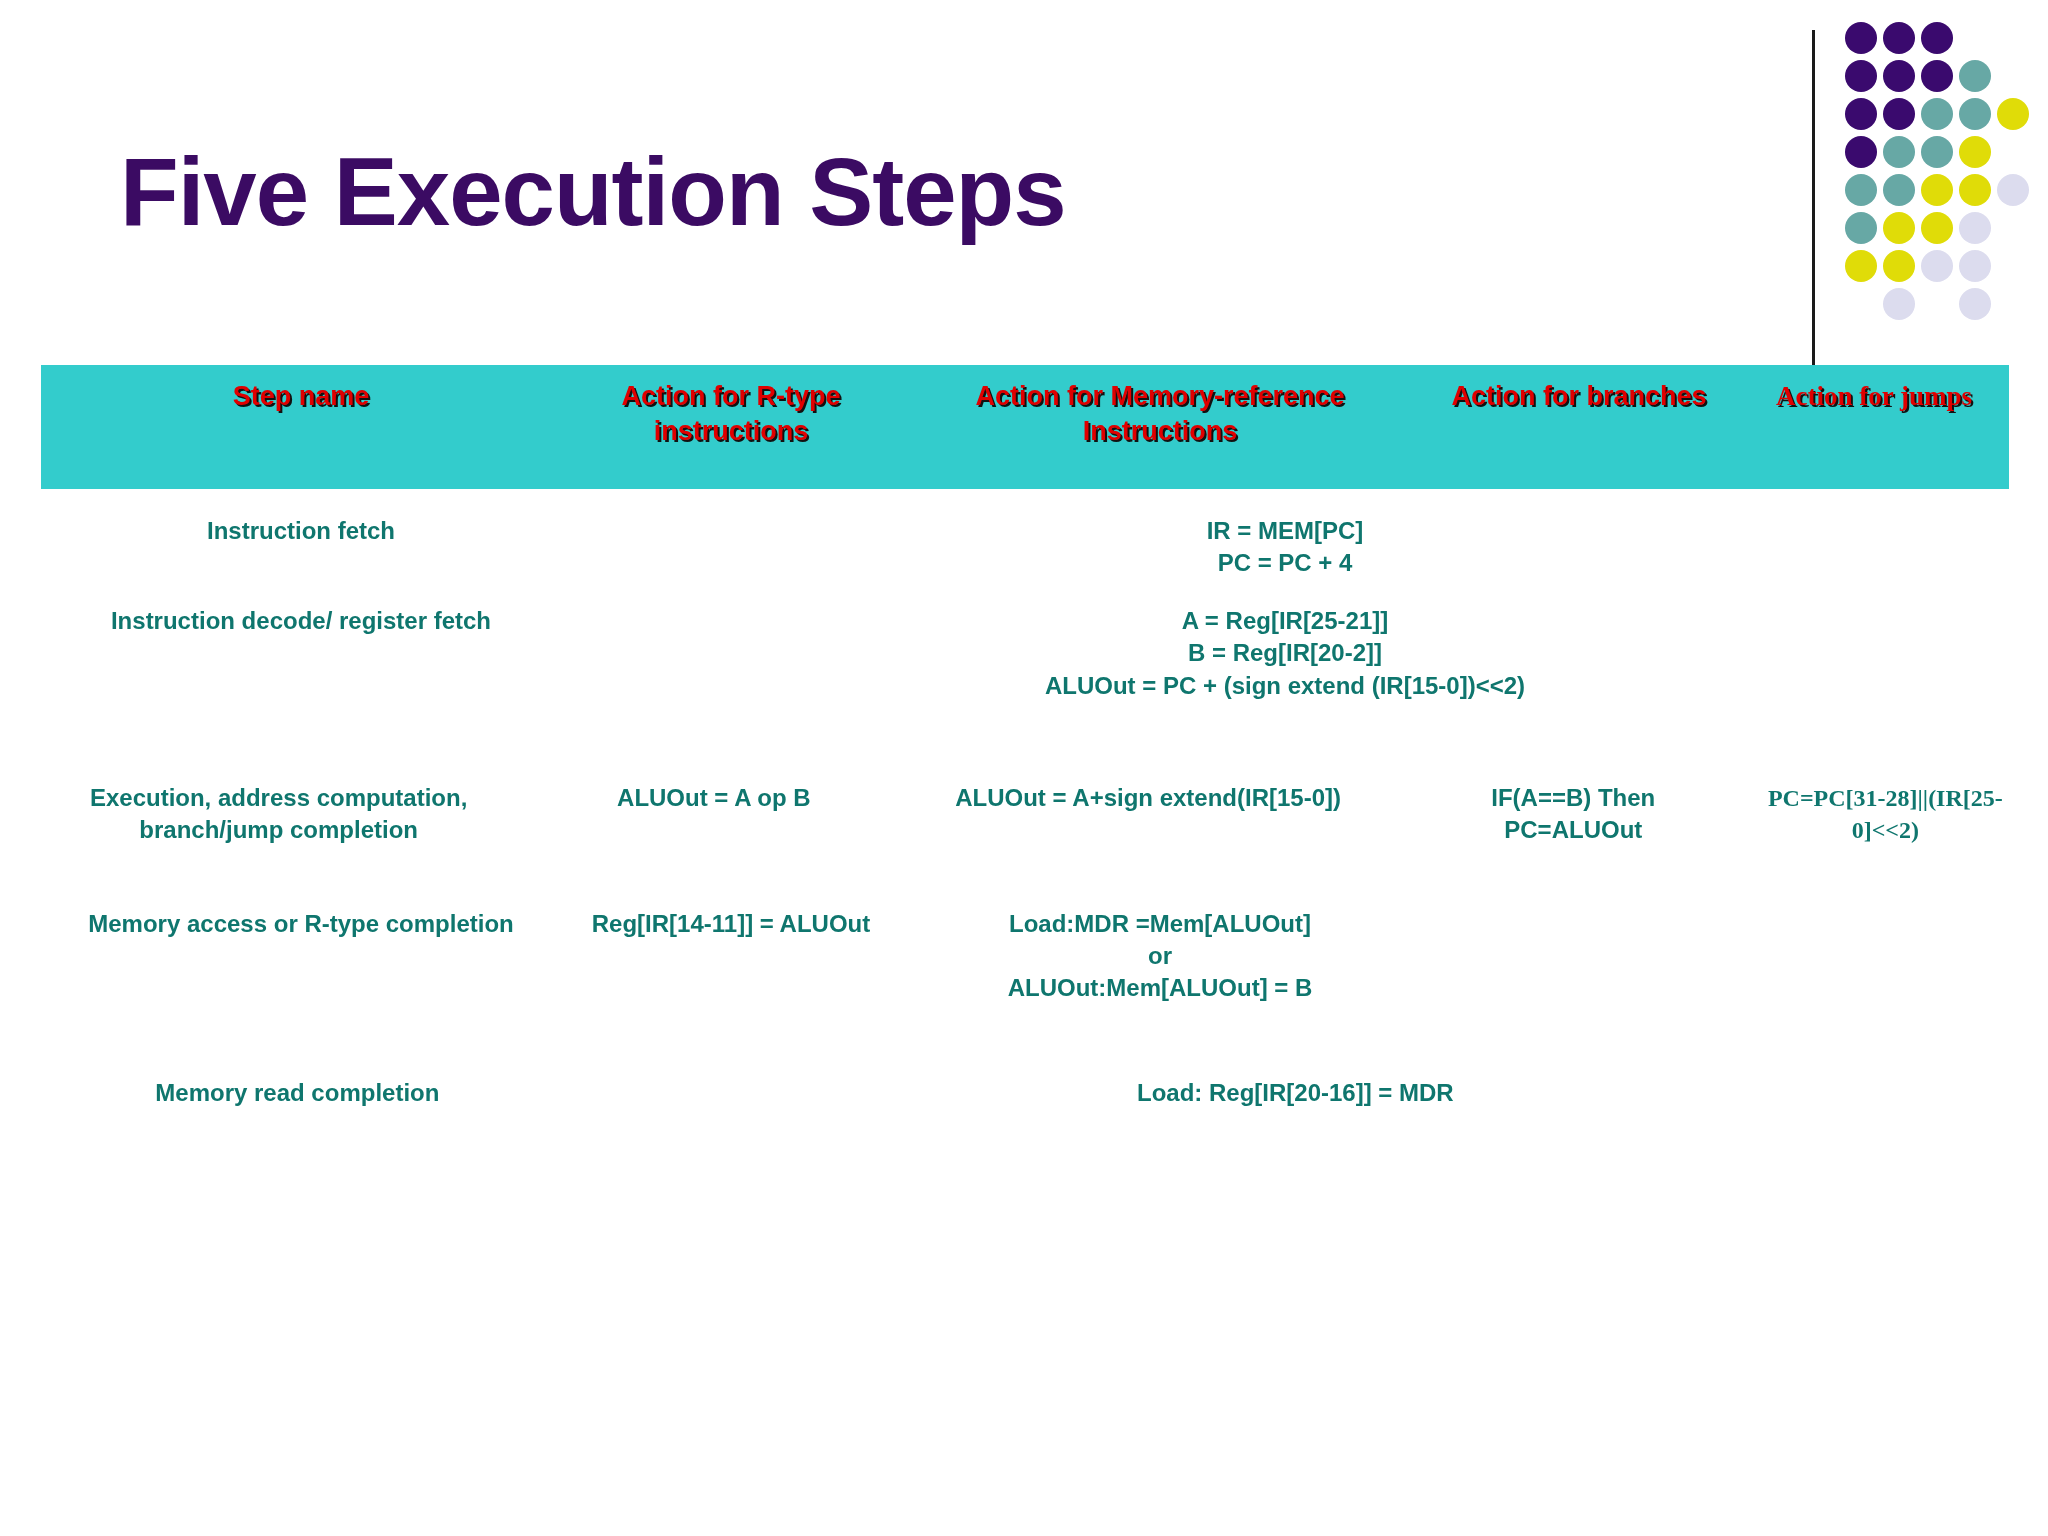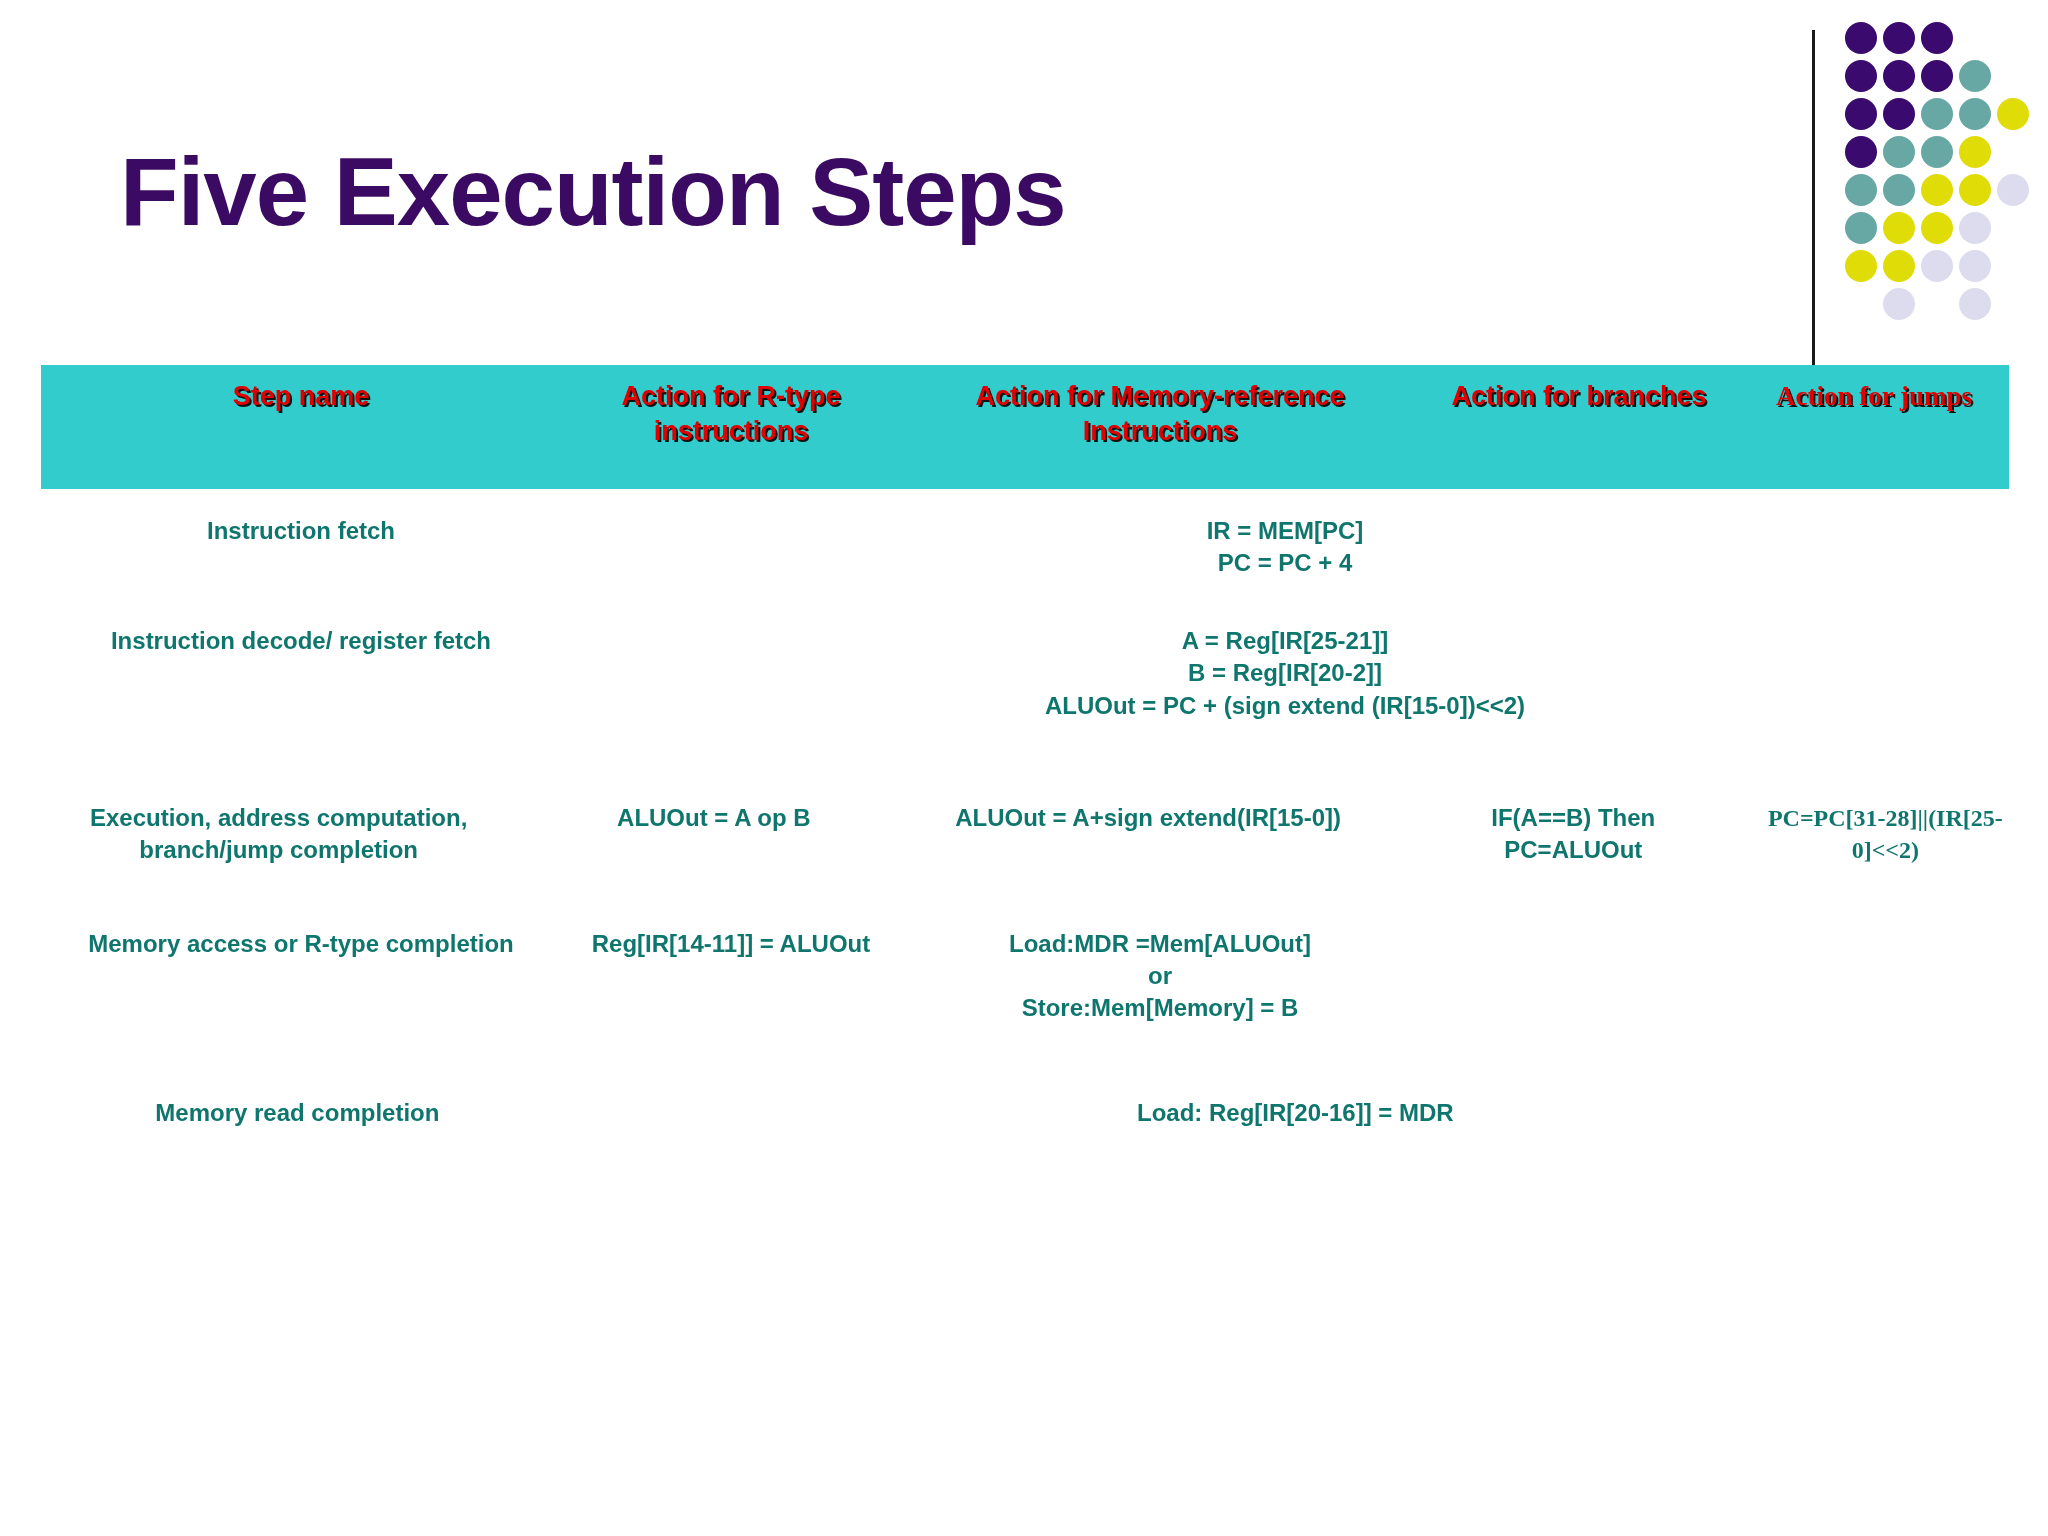--- a/index.html
+++ b/index.html
@@ -99,21 +99,21 @@
   .c2 { width: 340px; }
   .c3 { width: 518px; }
   .c4 { width: 320px; }
   .c5 { width: 270px; font-family: Liberation Serif, serif; }
 
   
   .span-mid { width: 1448px; text-align: center; }
 
   
   .row-1 { margin-top: 26px; }
-  .row-2 { margin-top: 46px; }
+  .row-2 { margin-top: 26px; }
   .row-3 { margin-top: 80px; gap: 42px; }
   .row-4 { margin-top: 62px; }
   .row-5 { margin-top: 72px; gap: 28px; }
 
   .cell-line { display: block; }
   .nowrap { white-space: nowrap; }
 </style>
 </head>
 <body>
 
@@ -190,21 +190,21 @@
       <div class="td c4">IF(A==B) Then PC=ALUOut</div>
       <div class="td c5">PC=PC[31-28]||(IR[25-0]&lt;&lt;2)</div>
     </div>
 
     <div class="trow row-4">
       <div class="td c1">Memory access or R-type completion</div>
       <div class="td c2">Reg[IR[14-11]] = ALUOut</div>
       <div class="td c3">
         <span class="cell-line nowrap">Load:MDR =Mem[ALUOut]</span>
         <span class="cell-line">or</span>
-        <span class="cell-line nowrap">Store:Mem[Memory] = B</span>
+        <span class="cell-line nowrap">ALUOut:Mem[ALUOut] = B</span>
       </div>
       <div class="td c4"></div>
       <div class="td c5"></div>
     </div>
 
     <div class="trow row-5">
       <div class="td c1">Memory read completion</div>
       <div class="td span-mid">
         <span class="cell-line">Load: Reg[IR[20-16]] = MDR</span>
       </div>

